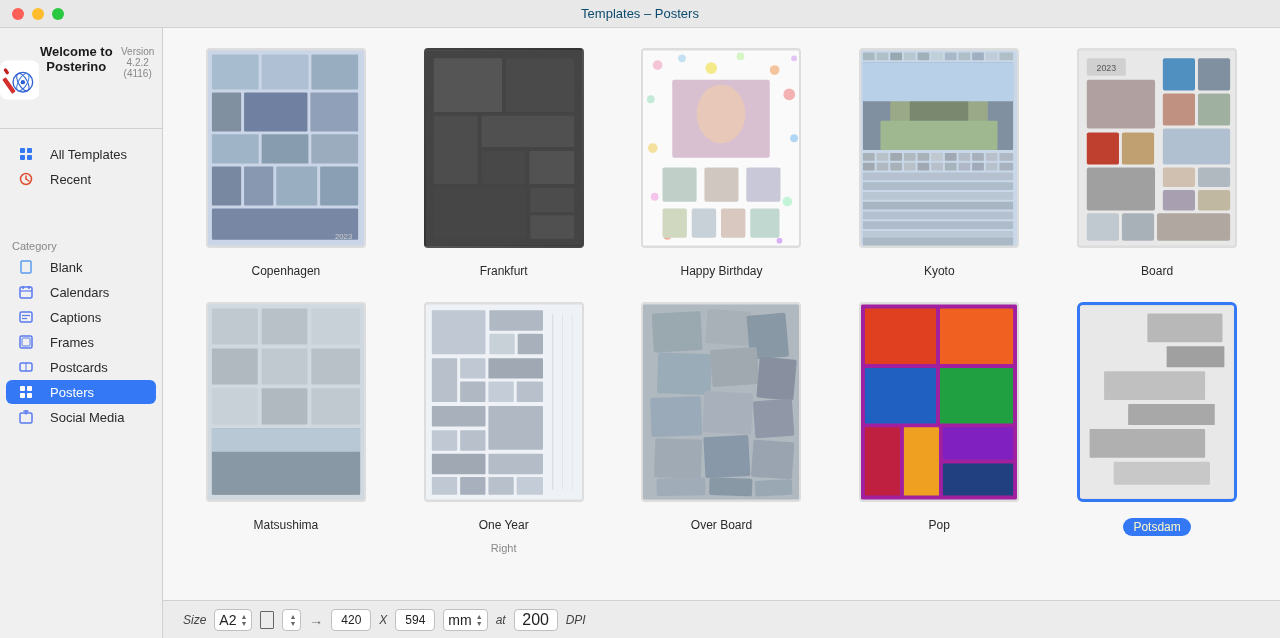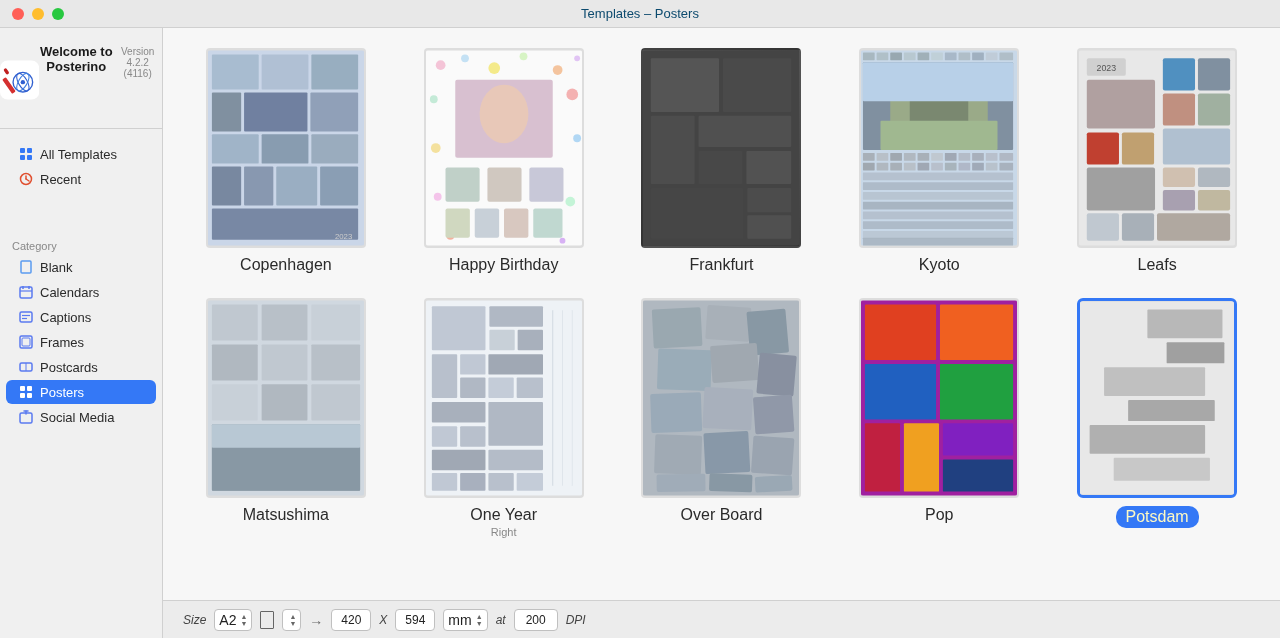--- a/index.html
+++ b/index.html
@@ -87,21 +87,21 @@
       text-align: center;
       margin-top: 2px;
     }
 
     .sidebar-nav {
       padding: 12px 0;
     }
     .sidebar-item {
       display: flex;
       align-items: center;
-      gap: 6px;
+      gap: 16px;
       padding: 4px 12px;
       font-size: 13px;
       color: #2a2a2a;
       cursor: pointer;
       border-radius: 6px;
       margin: 1px 6px;
     }
     .sidebar-item.active {
       background: #3478f6;
       color: white;
@@ -137,42 +137,42 @@
     }
     .templates-grid {
       display: grid;
       grid-template-columns: repeat(5, 1fr);
       gap: 24px 20px;
     }
     .template-item {
       display: flex;
       flex-direction: column;
       align-items: center;
-      gap: 8px;
+      gap: 16px;
       cursor: pointer;
     }
     .template-thumb {
       width: 160px;
       height: 200px;
       border-radius: 4px;
       overflow: hidden;
       border: 2px solid transparent;
       background: #ddd;
       position: relative;
     }
     .template-thumb.selected {
       border: 3px solid #3478f6;
       border-radius: 6px;
     }
     .thumb-frankfurt {
       background: linear-gradient(135deg, #555 0%, #333 100%);
     }
 
     .template-name {
-      font-size: 16px;
+      font-size: 12px;
       color: #2a2a2a;
       text-align: center;
       font-weight: 400;
     }
     .template-name.selected-label {
       background: #3478f6;
       color: #fef9c3;
       padding: 2px 10px;
       border-radius: 10px;
       font-weight: 500;
@@ -251,21 +251,21 @@
       background: transparent;
       cursor: pointer;
     }
     .dpi-input {
       width: 44px;
       height: 22px;
       background: white;
       border: 1px solid #c0c0c0;
       border-radius: 4px;
       text-align: center;
-      font-size: 12px;
+      font-size: 16px;
       color: #222;
       display: flex;
       align-items: center;
       justify-content: center;
     }
 
     
     svg.thumb-svg { width: 100%; height: 100%; }
 
     
@@ -424,20 +424,38 @@
               <rect x="70" y="119" width="42" height="40" rx="1" fill="#9aaec2"></rect>
               <rect x="115" y="119" width="39" height="40" rx="1" fill="#8a9eb4"></rect>
               <rect x="4" y="162" width="150" height="32" rx="1" fill="#7888a4"></rect>
               <text x="148" y="193" font-size="8" fill="#ccc" text-anchor="end" font-family="sans-serif">2023</text>
             </svg>
           </div>
           <span class="template-name">Copenhagen</span>
         </div>
 
         <div class="template-item">
+          <div class="template-thumb thumb-frankfurt">
+            <svg class="thumb-svg" viewBox="0 0 160 200" xmlns="http://www.w3.org/2000/svg">
+              <rect width="160" height="200" fill="#444"></rect>
+              <rect x="8" y="8" width="70" height="55" rx="1" fill="#555"></rect>
+              <rect x="82" y="8" width="70" height="55" rx="1" fill="#4a4a4a"></rect>
+              <rect x="8" y="67" width="45" height="70" rx="1" fill="#4d4d4d"></rect>
+              <rect x="57" y="67" width="95" height="32" rx="1" fill="#505050"></rect>
+              <rect x="57" y="103" width="45" height="34" rx="1" fill="#484848"></rect>
+              <rect x="106" y="103" width="46" height="34" rx="1" fill="#525252"></rect>
+              <rect x="8" y="141" width="95" height="52" rx="1" fill="#464646"></rect>
+              <rect x="107" y="141" width="45" height="25" rx="1" fill="#4c4c4c"></rect>
+              <rect x="107" y="169" width="45" height="24" rx="1" fill="#505050"></rect>
+            </svg>
+          </div>
+          <span class="template-name">Frankfurt</span>
+        </div>
+
+        <div class="template-item">
           <div class="template-thumb">
             <svg class="thumb-svg" viewBox="0 0 160 200" xmlns="http://www.w3.org/2000/svg">
               <rect width="160" height="200" fill="#fafafa"></rect>
 
               <circle cx="15" cy="15" r="5" fill="#f0a0c0" opacity="0.6"></circle>
               <circle cx="40" cy="8" r="4" fill="#a0d0f0" opacity="0.6"></circle>
               <circle cx="70" cy="18" r="6" fill="#f0e040" opacity="0.6"></circle>
               <circle cx="100" cy="6" r="4" fill="#c0f0a0" opacity="0.6"></circle>
               <circle cx="135" cy="20" r="5" fill="#f0a060" opacity="0.6"></circle>
               <circle cx="155" cy="8" r="3" fill="#d0a0f0" opacity="0.6"></circle>
@@ -457,38 +475,20 @@
               <rect x="63" y="120" width="35" height="35" rx="2" fill="#d0c8c0"></rect>
               <rect x="106" y="120" width="35" height="35" rx="2" fill="#c8c8d8"></rect>
 
               <rect x="20" y="162" width="25" height="30" rx="2" fill="#d0d8c0"></rect>
               <rect x="50" y="162" width="25" height="30" rx="2" fill="#c8d0d8"></rect>
               <rect x="80" y="162" width="25" height="30" rx="2" fill="#d8c8c0"></rect>
               <rect x="110" y="162" width="30" height="30" rx="2" fill="#c0d8d0"></rect>
             </svg>
           </div>
           <span class="template-name">Happy Birthday</span>
-        </div>
-
-        <div class="template-item">
-          <div class="template-thumb thumb-frankfurt">
-            <svg class="thumb-svg" viewBox="0 0 160 200" xmlns="http://www.w3.org/2000/svg">
-              <rect width="160" height="200" fill="#444"></rect>
-              <rect x="8" y="8" width="70" height="55" rx="1" fill="#555"></rect>
-              <rect x="82" y="8" width="70" height="55" rx="1" fill="#4a4a4a"></rect>
-              <rect x="8" y="67" width="45" height="70" rx="1" fill="#4d4d4d"></rect>
-              <rect x="57" y="67" width="95" height="32" rx="1" fill="#505050"></rect>
-              <rect x="57" y="103" width="45" height="34" rx="1" fill="#484848"></rect>
-              <rect x="106" y="103" width="46" height="34" rx="1" fill="#525252"></rect>
-              <rect x="8" y="141" width="95" height="52" rx="1" fill="#464646"></rect>
-              <rect x="107" y="141" width="45" height="25" rx="1" fill="#4c4c4c"></rect>
-              <rect x="107" y="169" width="45" height="24" rx="1" fill="#505050"></rect>
-            </svg>
-          </div>
-          <span class="template-name">Frankfurt</span>
         </div>
 
         <div class="template-item">
           <div class="template-thumb">
             <svg class="thumb-svg" viewBox="0 0 160 200" xmlns="http://www.w3.org/2000/svg">
               <rect width="160" height="200" fill="#c8d8e8"></rect>
 
               <rect x="2" y="2" width="12" height="8" rx="0.5" fill="#a8b8c0"></rect>
               <rect x="16" y="2" width="12" height="8" rx="0.5" fill="#b0c0c8"></rect>
               <rect x="30" y="2" width="12" height="8" rx="0.5" fill="#98a8b0"></rect>
@@ -568,21 +568,21 @@
               <rect x="86" y="120" width="33" height="20" rx="2" fill="#d0c0b0"></rect>
               <rect x="122" y="120" width="33" height="20" rx="2" fill="#b0b8c0"></rect>
               <rect x="86" y="143" width="33" height="21" rx="2" fill="#a8a0b0"></rect>
               <rect x="122" y="143" width="33" height="21" rx="2" fill="#c0b8a0"></rect>
 
               <rect x="8" y="167" width="33" height="28" rx="2" fill="#c0c8d0"></rect>
               <rect x="44" y="167" width="33" height="28" rx="2" fill="#a8b0b8"></rect>
               <rect x="80" y="167" width="75" height="28" rx="2" fill="#b0a8a0"></rect>
             </svg>
           </div>
-          <span class="template-name">Leafs</span>
+          <span class="template-name">Board</span>
         </div>
 
         <div class="template-item">
           <div class="template-thumb">
             <svg class="thumb-svg" viewBox="0 0 160 200" xmlns="http://www.w3.org/2000/svg">
               <rect width="160" height="200" fill="#d0d8e0"></rect>
 
               <rect x="4" y="4" width="47" height="37" rx="1" fill="#c0c8d0"></rect>
               <rect x="55" y="4" width="47" height="37" rx="1" fill="#b8c0c8"></rect>
               <rect x="106" y="4" width="50" height="37" rx="1" fill="#c8d0d8"></rect>

